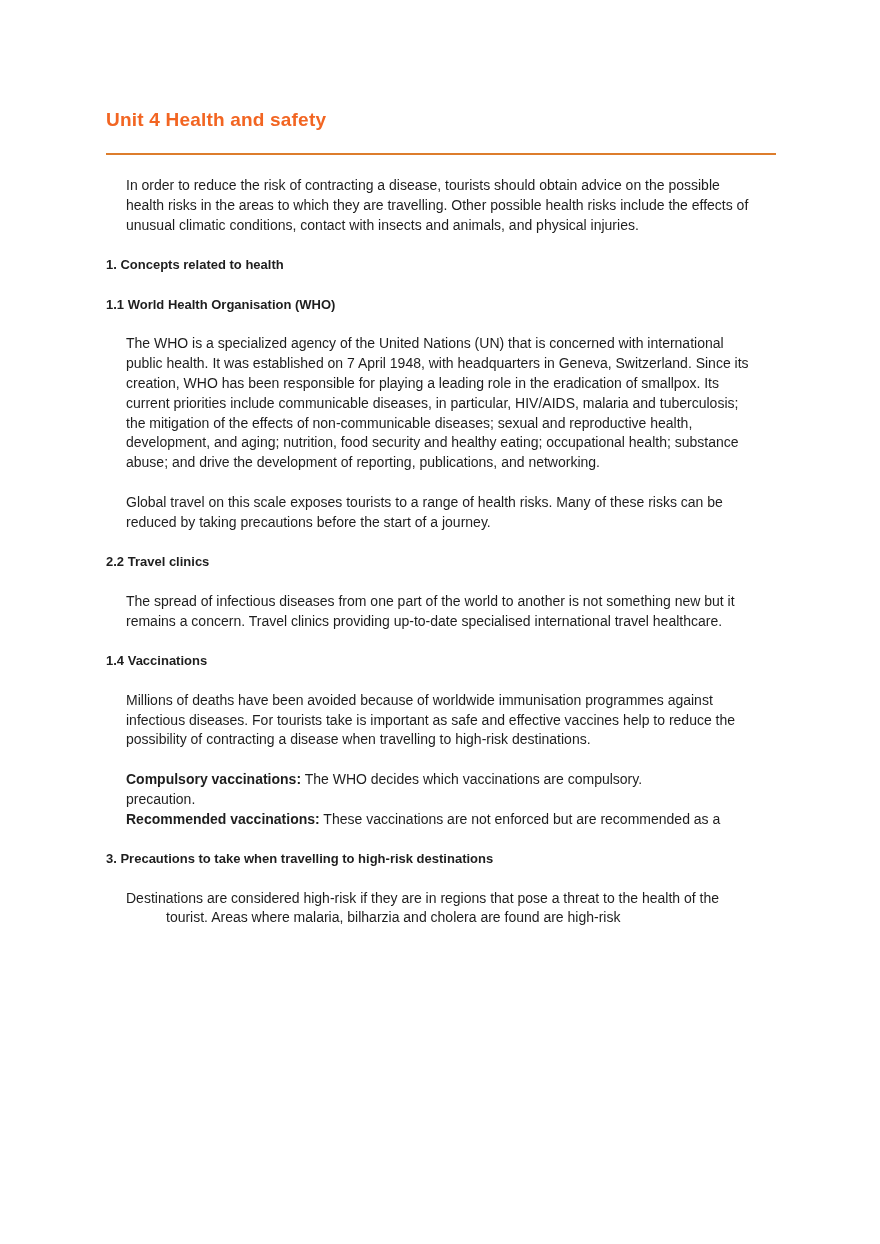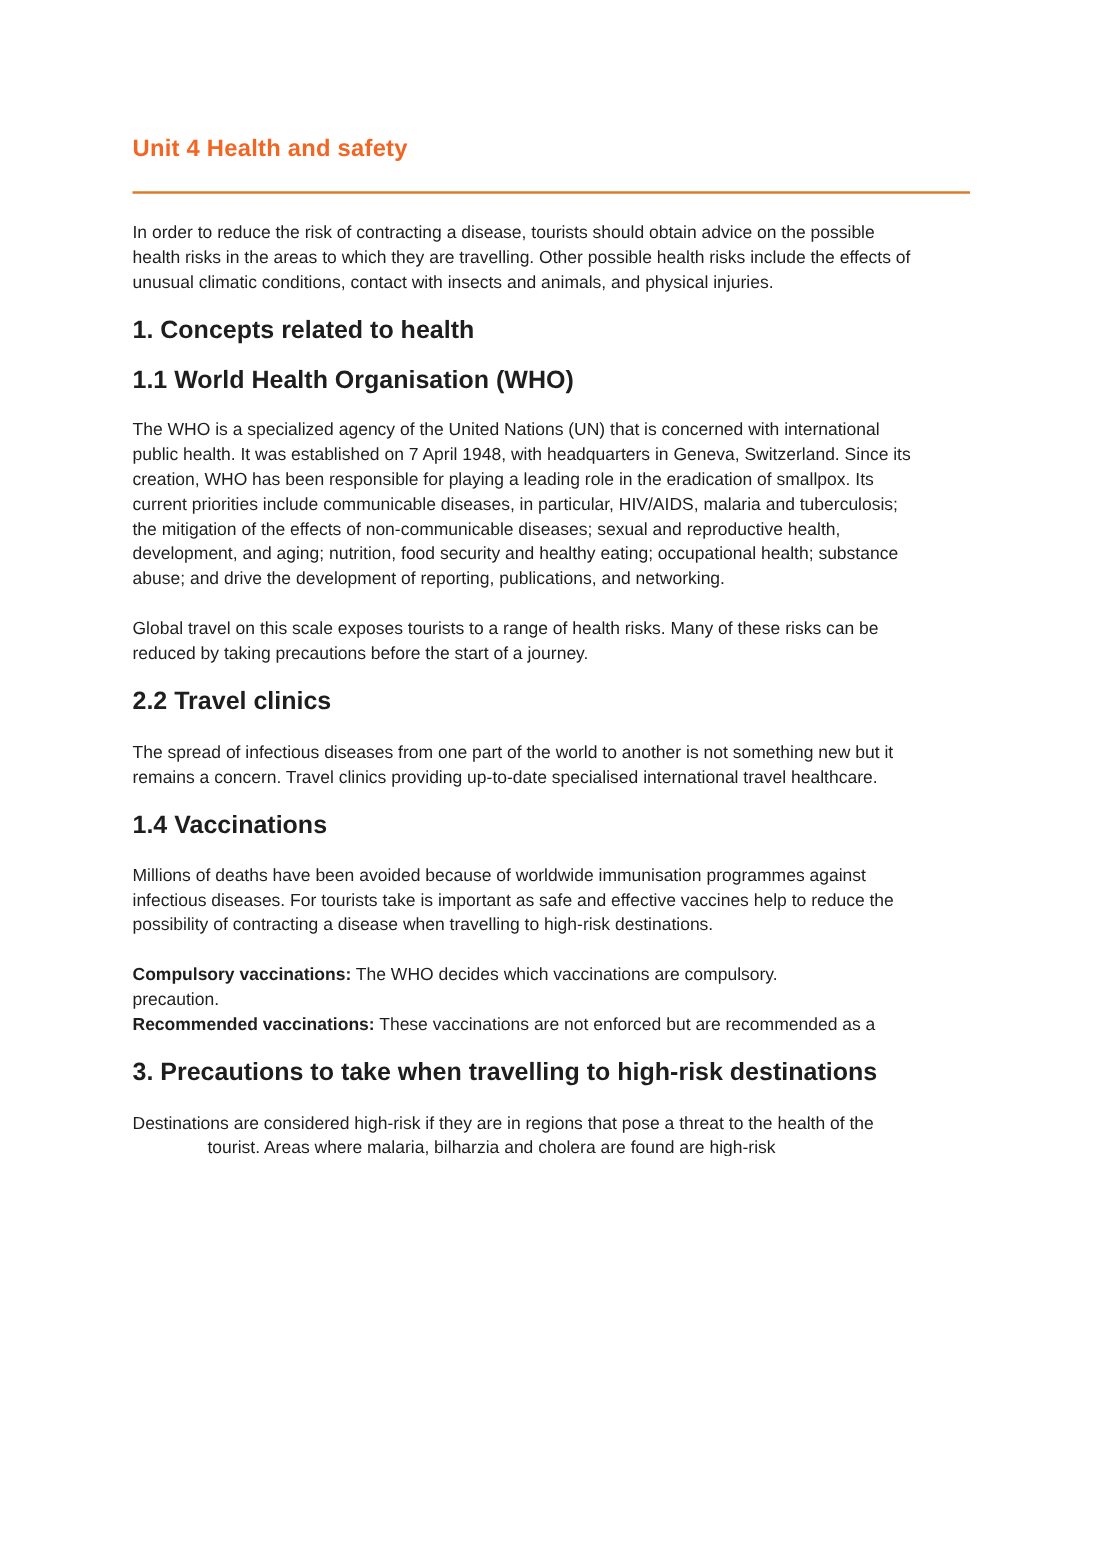--- a/index.html
+++ b/index.html
@@ -40,27 +40,27 @@
     left: 106px;
     top: 176px;
     width: 670px;
     font-size: 14px;
     line-height: 19.8px;
   }
 
   .block { margin: 0 0 19.8px 0; }
 
   .h {
-    font-size: 20px;
+    font-size: 13px;
     line-height: 19.8px;
     font-weight: bold;
     margin: 0 0 19.8px 0;
   }
 
-  .para, .line { white-space: pre; }
+  .para, .line { white-space: pre; margin-left: 20px; }
 
   .indent { margin-left: 60px; }
 
   .line b { font-weight: bold; }
 
   .copyright {
     position: absolute;
     right: 104px;
     top: 1131px;
     font-size: 15.5px;

